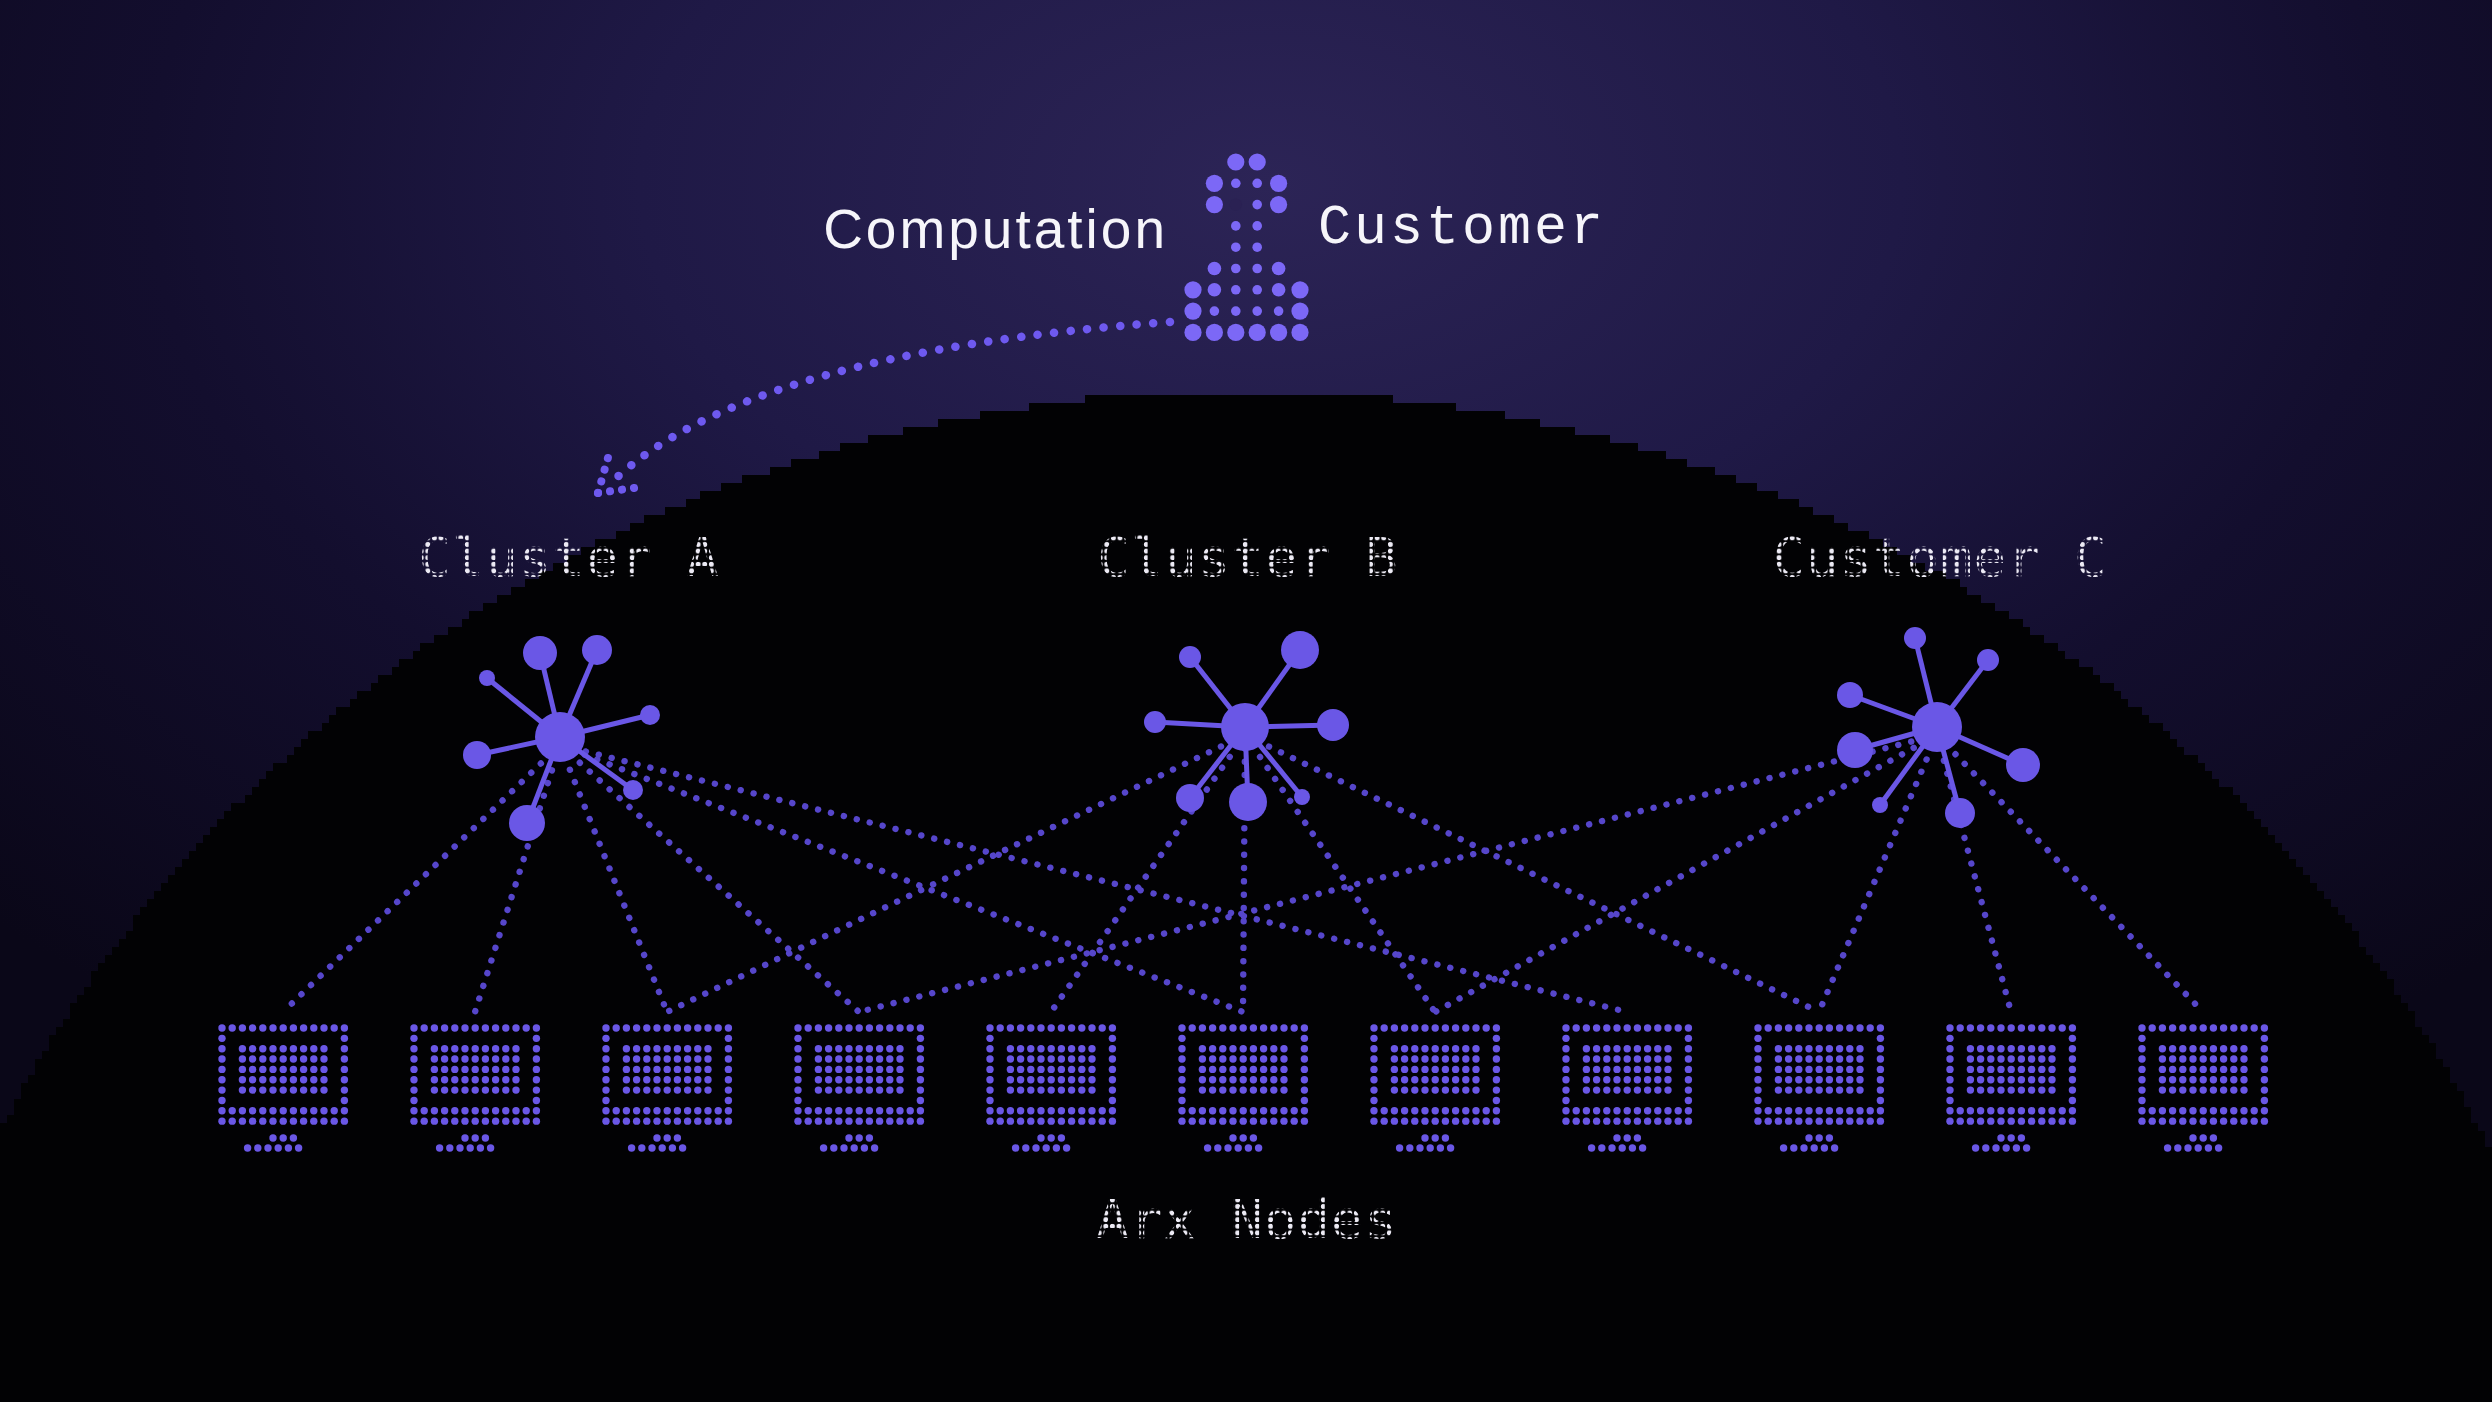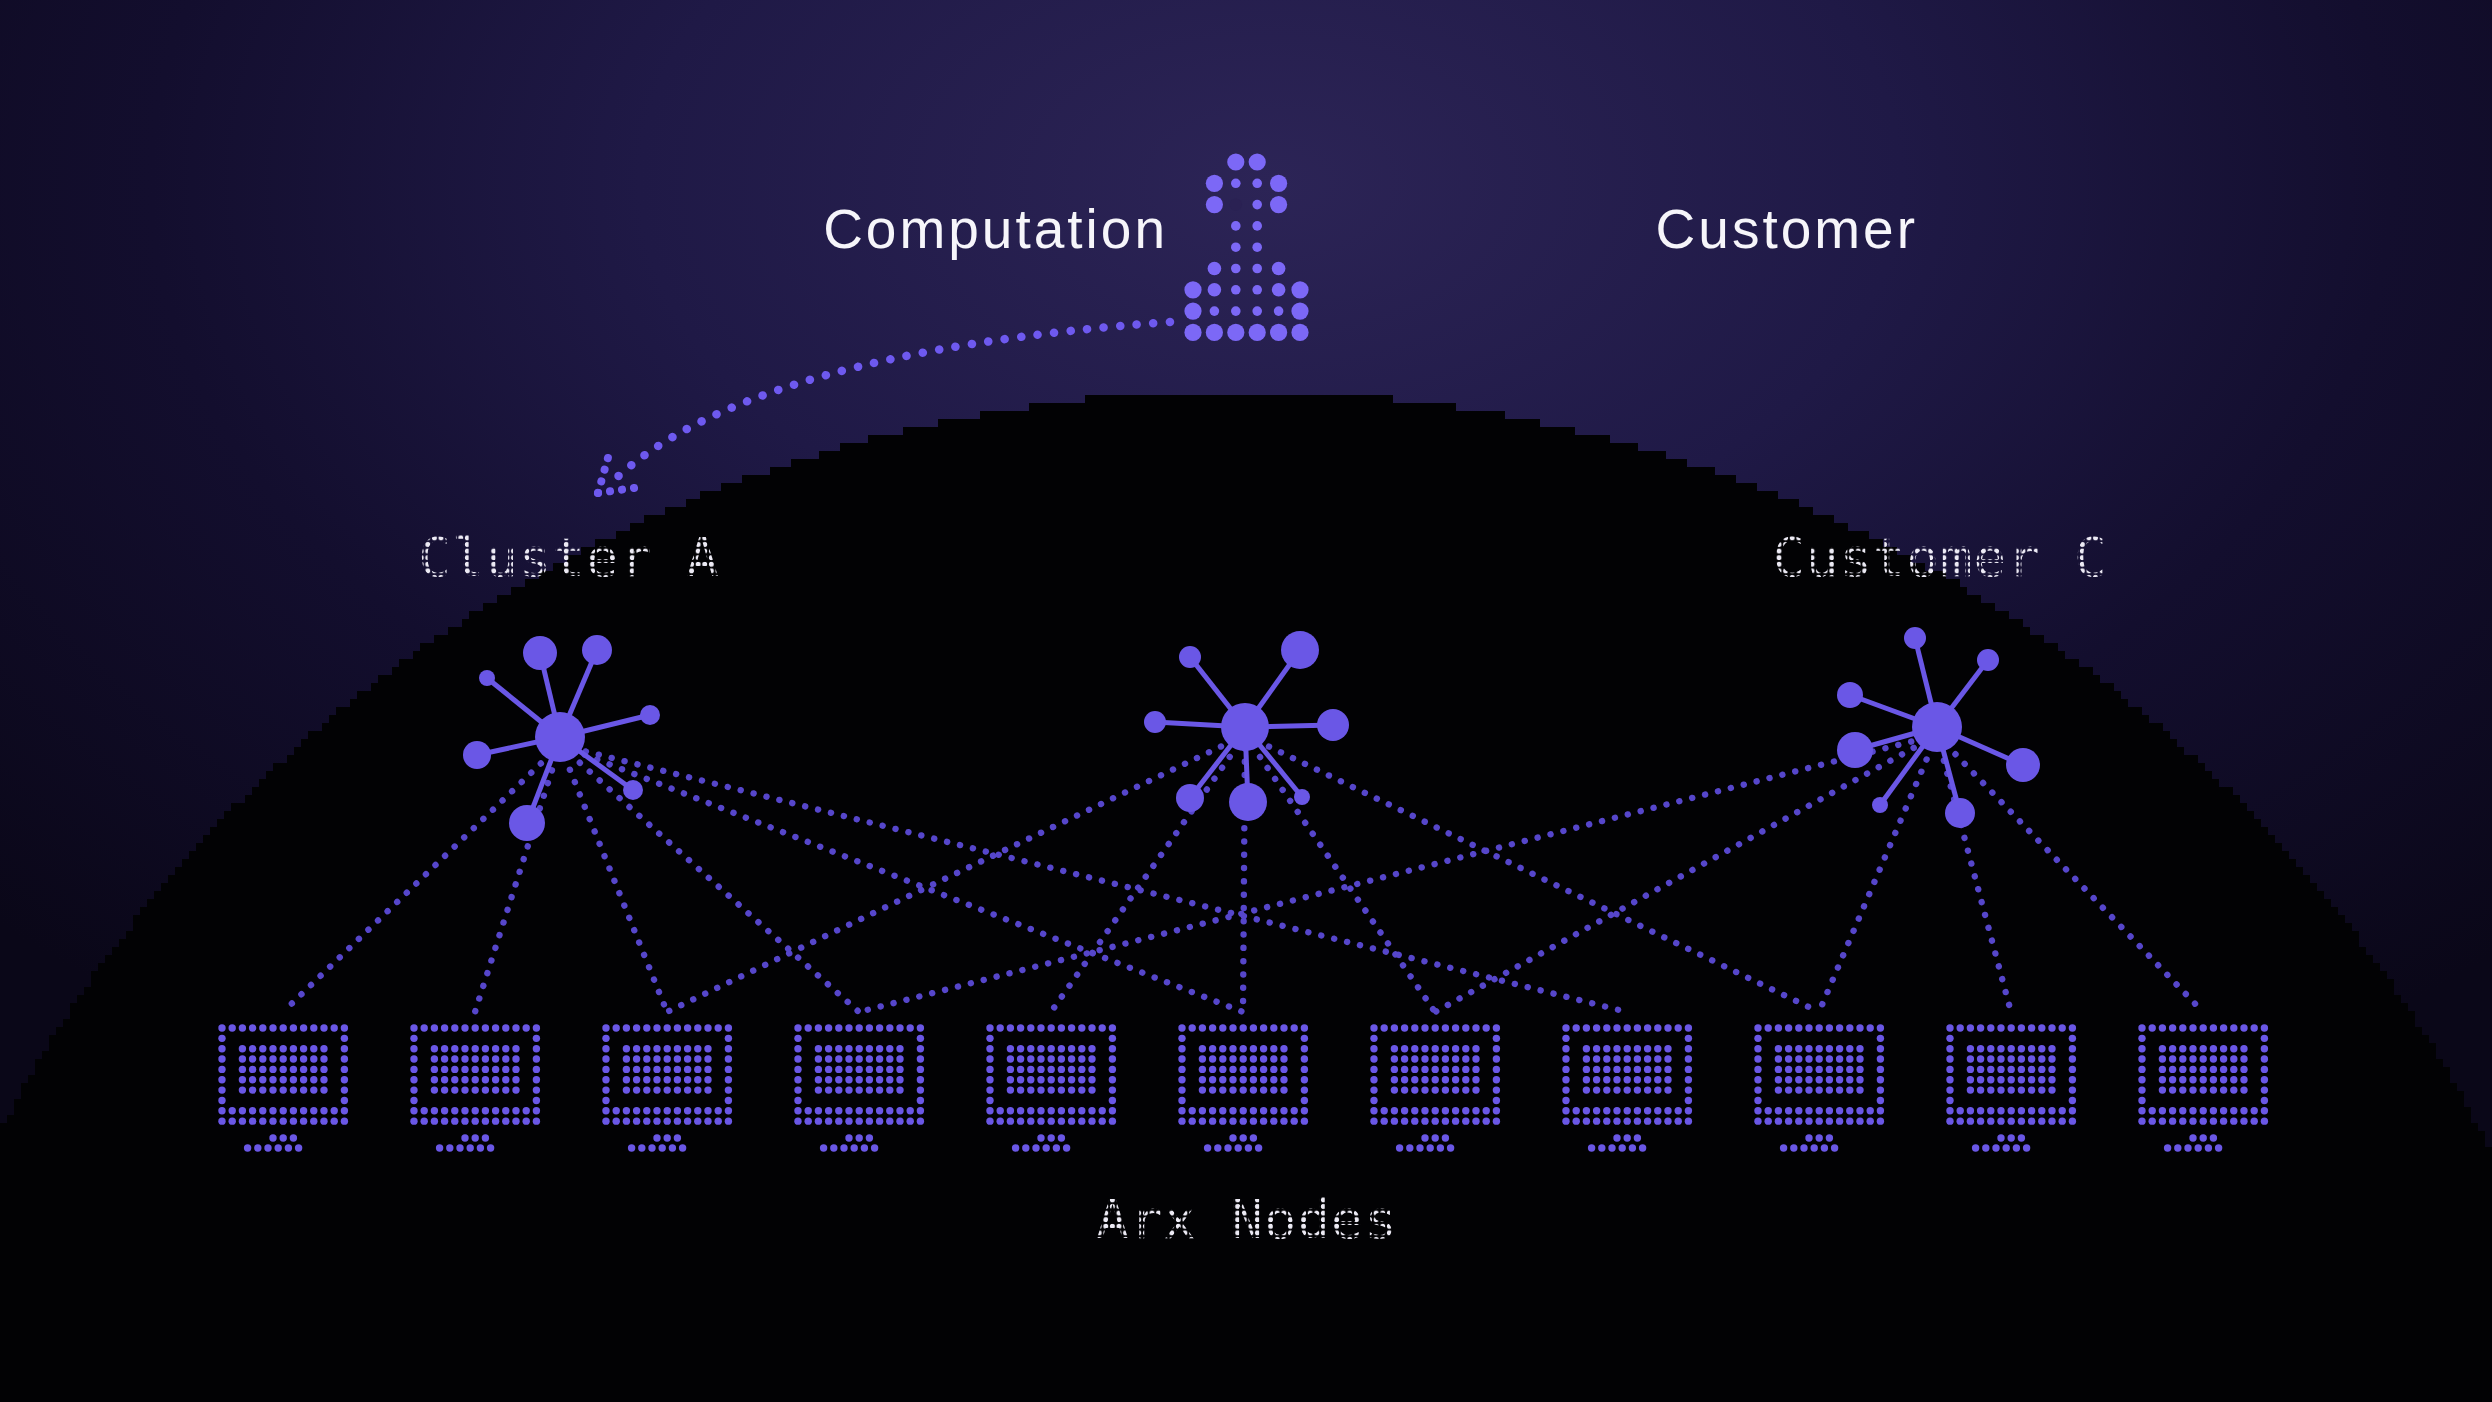--- a/index.html
+++ b/index.html
@@ -1355,19 +1355,20 @@
         <circle cx="1193" cy="332.4" r="8.6" fill="#7c68f6"></circle>
         <circle cx="1214.4" cy="332.4" r="8.6" fill="#7c68f6"></circle>
         <circle cx="1235.8" cy="332.4" r="8.6" fill="#7c68f6"></circle>
         <circle cx="1257.2" cy="332.4" r="8.6" fill="#7c68f6"></circle>
         <circle cx="1278.6" cy="332.4" r="8.6" fill="#7c68f6"></circle>
         <circle cx="1300" cy="332.4" r="8.6" fill="#7c68f6"></circle>
       </g>
   </svg>
 
   <div class="label-sans" style="left:600px;top:198px;width:568px;text-align:right;">Computation</div>
-  <div class="label-sans" style="left:1318px;top:198px;width:600px;text-align:right;">Customer</div>
+  <div class="label-sans" style="left:1318px;top:198px;width:600px;text-align:left;font-family:Liberation Mono, monospace;">Customer</div>
 
   <div class="dotted" style="left:319px;top:528px;width:500px;">Cluster A</div>
+  <div class="dotted" style="left:998px;top:528px;width:500px;">Cluster B</div>
   <div class="dotted" style="left:1690px;top:528px;width:500px;">Customer C</div>
 
   <div class="dotted" style="left:997px;top:1190px;width:500px;">Arx Nodes</div>
 </div>
 
 </body></html>

